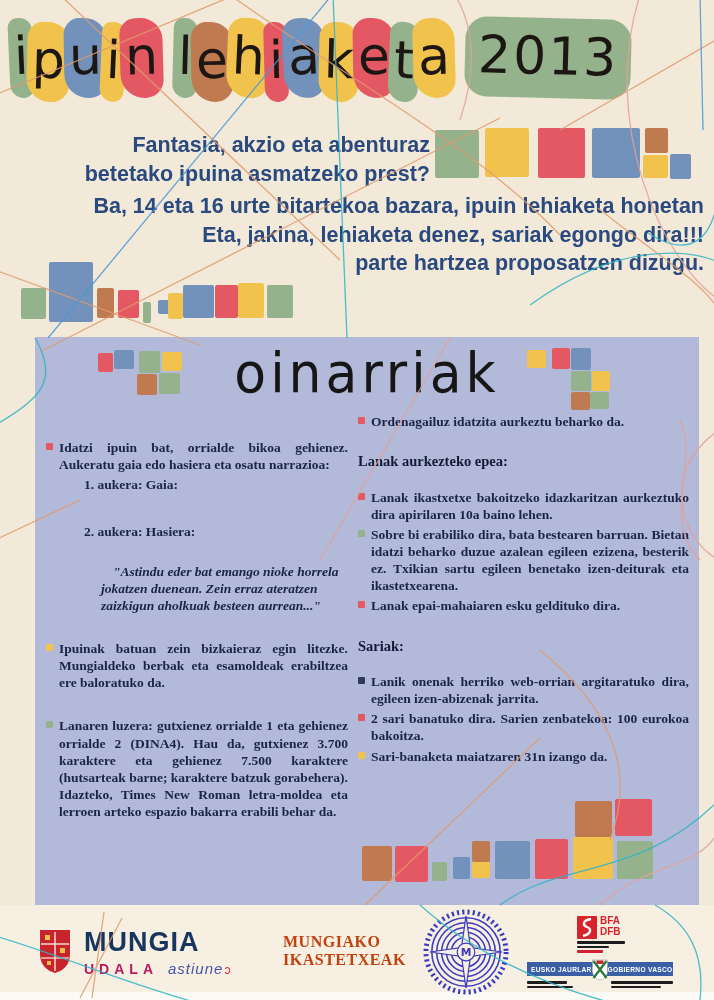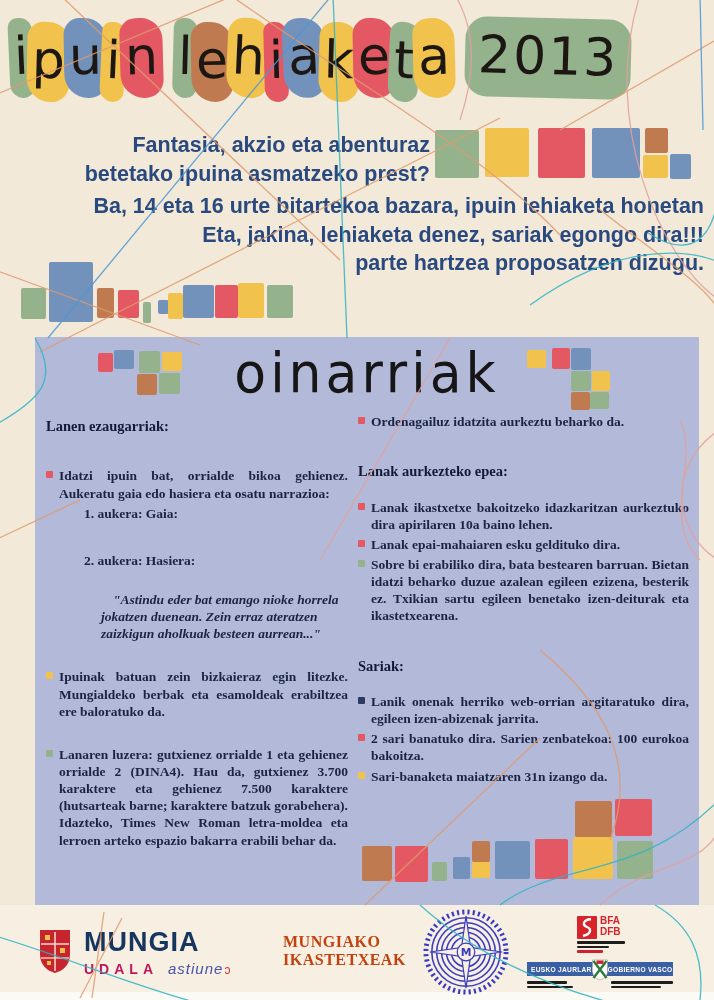--- a/index.html
+++ b/index.html
@@ -37,21 +37,21 @@
        color:#1b2444;font-size:13.5px;line-height:1.27;}
   .col-left{left:11px;top:80px;width:302px;}
   .col-right{left:323px;top:76px;width:331px;}
   .sec-heading{font-size:14.5px;color:#121a36;}
   .bullet-item{position:relative;padding-left:13px;text-align:justify;}
   .bullet{position:absolute;left:0;top:4px;width:7px;height:7px;border-radius:1px;}
   .option{margin:3px 0 0 38px;}
   .quote{font-style:italic;margin-left:55px;width:235px;}
   .q1{text-indent:40px;margin-top:22px;}
   .q2{margin-top:22px;width:252px;text-indent:12px;}
-  .mt22{margin-top:32px;} .mt30{margin-top:30px;} .mt18{margin-top:18px;}
+  .mt22{margin-top:22px;} .mt30{margin-top:30px;} .mt18{margin-top:18px;}
   .mt2{margin-top:3px;} .mt26{margin-top:26px;}
 
   
   .footer{position:absolute;left:0;top:905px;width:714px;height:95px;background:#f6efe2;}
   .footer .white-strip{position:absolute;bottom:0;left:0;width:100%;height:8px;background:#fcfaf4;}
   .crest{position:absolute;left:38px;top:23px;}
   .mungia-block{position:absolute;left:84px;top:24px;}
   .mungia-name{font-size:27px;font-weight:bold;color:#16355f;letter-spacing:1px;line-height:1;}
   .mungia-sub{margin-top:4px;display:flex;align-items:baseline;}
   .udala{font-size:14px;font-weight:bold;color:#be185d;letter-spacing:5px;}
@@ -158,21 +158,20 @@
         <div class="sq" style="left: 112px; top: 64px; width: 18px; height: 16px; background: rgb(242, 195, 76);"></div>
         <div class="sq" style="left: 135px; top: 43px; width: 35px; height: 38px; background: rgb(114, 146, 188);"></div>
         <div class="sq" style="left: 175px; top: 41px; width: 33px; height: 40px; background: rgb(228, 88, 100);"></div>
         <div class="sq" style="left: 213px; top: 39px; width: 40px; height: 42px; background: rgb(242, 195, 76);"></div>
         <div class="sq" style="left: 215px; top: 3px; width: 37px; height: 36px; background: rgb(192, 122, 79);"></div>
         <div class="sq" style="left: 255px; top: 1px; width: 37px; height: 37px; background: rgb(228, 88, 100);"></div>
         <div class="sq" style="left: 257px; top: 43px; width: 36px; height: 38px; background: rgb(148, 179, 140);"></div>
       </div>
 
     <div class="col col-left">
-      <div class="sec-heading">Lanen ezaugarriak:</div>
 
       <div class="bullet-item mt22">
         <span class="bullet" style="background: rgb(228, 88, 100);"></span>
         <span>Idatzi ipuin bat, orrialde bikoa gehienez. Aukeratu gaia edo hasiera eta osatu narrazioa:</span>
       </div>
       <div class="option">1. aukera: Gaia:</div>
 
 
       <div class="option mt30">2. aukera: Hasiera:</div>
 
@@ -195,26 +194,26 @@
         <span>Ordenagailuz idatzita aurkeztu beharko da.</span>
       </div>
 
       <div class="sec-heading mt22">Lanak aurkezteko epea:</div>
 
       <div class="bullet-item mt18">
         <span class="bullet" style="background: rgb(228, 88, 100);"></span>
         <span>Lanak ikastxetxe bakoitzeko idazkaritzan aurkeztuko dira apirilaren 10a baino lehen.</span>
       </div>
       <div class="bullet-item mt2">
-        <span class="bullet" style="background: rgb(228, 88, 100);"></span>
-        <span>Lanak epai-mahaiaren esku geldituko dira.</span>
-      </div>
-      <div class="bullet-item mt2">
         <span class="bullet" style="background: rgb(148, 179, 140);"></span>
         <span>Sobre bi erabiliko dira, bata bestearen barruan. Bietan idatzi beharko duzue azalean egileen ezizena, besterik ez. Txikian sartu egileen benetako izen-deiturak eta ikastetxearena.</span>
+      </div>
+      <div class="bullet-item mt2">
+        <span class="bullet" style="background: rgb(228, 88, 100);"></span>
+        <span>Lanak epai-mahaiaren esku geldituko dira.</span>
       </div>
 
       <div class="sec-heading mt22">Sariak:</div>
 
       <div class="bullet-item mt18">
         <span class="bullet" style="background: rgb(43, 58, 94);"></span>
         <span>Lanik onenak herriko web-orrian argitaratuko dira, egileen izen-abizenak jarrita.</span>
       </div>
       <div class="bullet-item mt2">
         <span class="bullet" style="background: rgb(228, 88, 100);"></span>

